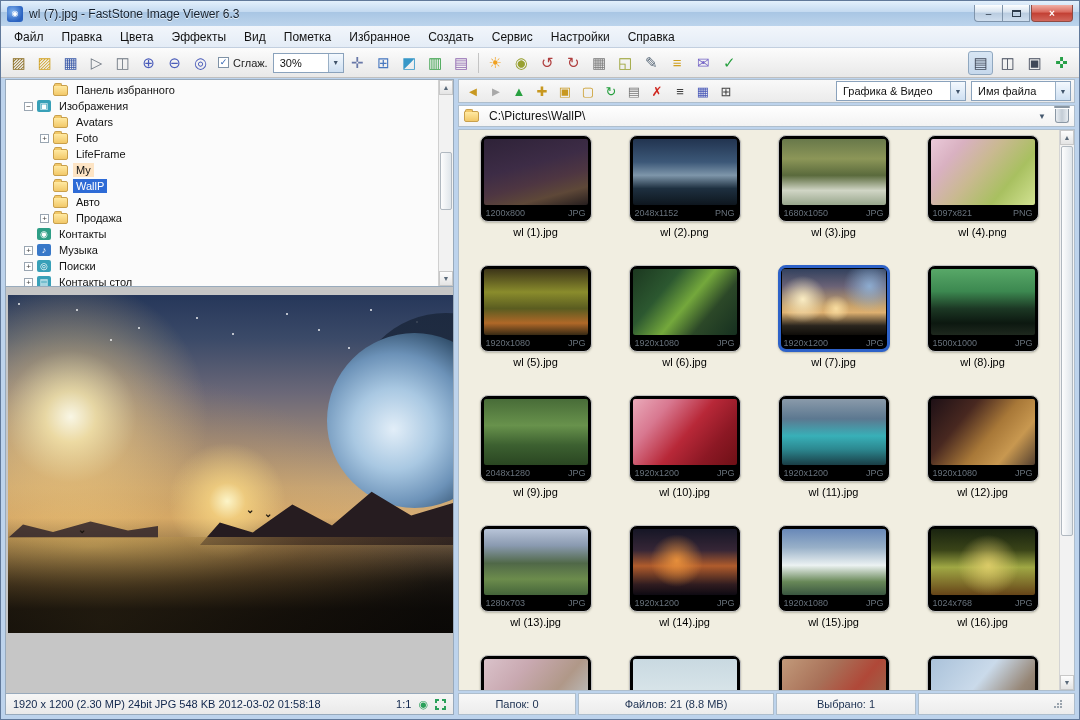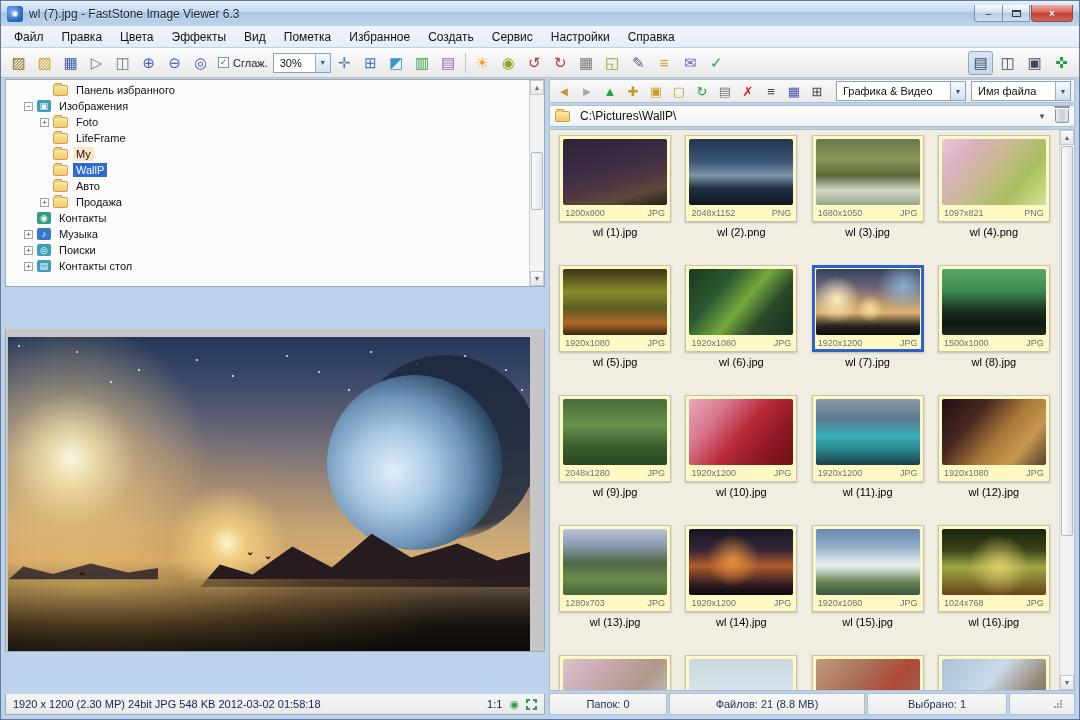--- a/index.html
+++ b/index.html
@@ -38,21 +38,21 @@
   .checkbox{width:11px;height:11px;border:1px solid #7f92a6;background:#fff;font-size:9px;line-height:9px;
     text-align:center;color:#2a5fb0;}
   .combo{height:20px;border:1px solid #8aa2bc;background:#fff;display:flex;align-items:center;
     padding-left:6px;font-size:11px;color:#111;}
   .combo .arrowbtn{width:15px;height:18px;margin-left:auto;border-left:1px solid #9ab0c6;
     background:linear-gradient(#f4f9fe,#cfe0f2);display:flex;align-items:center;justify-content:center;
     font-size:7px;color:#40536a;}
   .spacer{flex:1;}
   
   .main{position:absolute;top:78px;left:4px;right:4px;bottom:4px;display:flex;}
-  .left-pane{width:540px;display:flex;flex-direction:column;flex:0 0 auto;gap:42px;}
+  .left-pane{width:449px;display:flex;flex-direction:column;flex:0 0 auto;}
   .right-pane{flex:1;margin-left:4px;display:flex;flex-direction:column;min-width:0;}
   
   .tree-panel{height:208px;background:#fbfbfb;border:1px solid #98aabc;position:relative;overflow:hidden;flex:0 0 auto;}
   .tree-inner{position:absolute;inset:2px 16px 0 2px;overflow:hidden;}
   .trow{height:16px;display:flex;align-items:center;font-size:11px;white-space:nowrap;color:#111;}
   .expander{width:9px;height:9px;border:1px solid #9aa6b2;background:#fff;font-size:8px;line-height:7px;
     text-align:center;margin-right:4px;flex:0 0 auto;color:#444;}
   .exp-space{width:13px;flex:0 0 auto;}
   .folder-ic{width:15px;height:11px;background:linear-gradient(#ffe9a2,#f2c868);border:1px solid #c9a04c;
     border-radius:1px 2px 2px 2px;position:relative;margin-right:5px;flex:0 0 auto;}
@@ -118,21 +118,21 @@
     background:linear-gradient(#ffffff,#f2f2f2);padding:0 5px;font-size:12px;flex:0 0 auto;}
   .address-text{margin-left:5px;color:#111;}
   .addr-drop{margin-left:auto;width:14px;text-align:center;font-size:8px;color:#44586e;}
   .trash{width:14px;height:14px;margin-left:6px;position:relative;border:1px solid #8a97a4;border-top:none;
     border-radius:0 0 3px 3px;background:linear-gradient(90deg,#e8edf2,#c3ccd5 50%,#e8edf2);}
   .trash::before{content:"";position:absolute;top:-3px;left:-2px;right:-2px;height:2px;background:#8a97a4;border-radius:1px;}
   .thumbs-wrap{flex:1;border:1px solid #aebecd;background:#f1eee1;position:relative;overflow:hidden;margin-top:2px;}
   .thumbs{position:absolute;top:0;left:0;right:15px;bottom:0;display:grid;
     grid-template-columns:repeat(4,1fr);grid-auto-rows:130px;padding:5px 2px;overflow:hidden;}
   .tcell{display:flex;flex-direction:column;align-items:center;}
-  .tcard{width:112px;background:#fef9c3;border:1px solid #c2c2c2;border-radius:0;
+  .tcard{width:112px;background:#000000;border:1px solid #c2c2c2;border-radius:8px;
     box-shadow:0 1px 2px rgba(90,90,70,.35);padding:3px;}
   .tcard.sel{border:3px solid #2e62c8;padding:1px;}
   .timg{width:104px;height:66px;border-radius:2px;}
   .tmeta{display:flex;justify-content:space-between;font-size:9px;color:#68727c;padding:3px 2px 0 2px;}
   .tname{font-size:11px;margin-top:4px;color:#000;}
   .thumb-scroll{position:absolute;top:0;right:0;width:15px;bottom:0;background:#f2f2f2;border-left:1px solid #d4d4d4;}
   .thumb-thumb{top:16px;height:390px;}
   .browser-status{height:22px;margin-top:2px;display:flex;gap:2px;flex:0 0 auto;font-size:11px;text-align:right;}
   .bs-cell{border:1px solid #aebecd;background:linear-gradient(#f8f8f8,#ececec);display:flex;align-items:center;
     justify-content:center;padding:0 10px;color:#1c3050;}
@@ -200,21 +200,21 @@
           <span style="color: rgb(74, 92, 186);">⊖</span>
         </div>
         <div class="tbico">
           <span style="color: rgb(74, 92, 186);">◎</span>
         </div>
       </span>
     <span class="smooth">
       <span class="checkbox">✓</span>
       <span>Сглаж.</span>
     </span>
-    <div class="combo" style="width:58px;">
+    <div class="combo" style="width:71px;">
       <span>30%</span>
       <span class="arrowbtn">▼</span>
     </div>
     <span id="tb-mid" style="display:flex;gap:1px;">
         <div class="tbico">
           <span style="color: rgb(104, 120, 168);">✛</span>
         </div>
         <div class="tbico">
           <span style="color: rgb(72, 120, 192);">⊞</span>
         </div>
@@ -286,20 +286,25 @@
         <div class="tree-inner" id="tree">
             <div class="trow" style="padding-left: 32px;">
               <span class="exp-space"></span>
               <span class="folder-ic"></span>
               <span class="tlabel">Панель избранного</span>
             </div>
             <div class="trow" style="padding-left: 16px;">
               <span class="expander">−</span>
               <span class="sysico" style="background: rgb(56, 160, 184);">▣</span>
               <span class="tlabel">Изображения</span>
+            </div>
+            <div class="trow" style="padding-left: 32px;">
+              <span class="exp-space"></span>
+              <span class="folder-ic"></span>
+              <span class="tlabel">Avatars</span>
             </div>
             <div class="trow" style="padding-left: 32px;">
               <span class="expander">+</span>
               <span class="folder-ic"></span>
               <span class="tlabel">Foto</span>
             </div>
             <div class="trow" style="padding-left: 32px;">
               <span class="exp-space"></span>
               <span class="folder-ic"></span>
               <span class="tlabel">LifeFrame</span>

